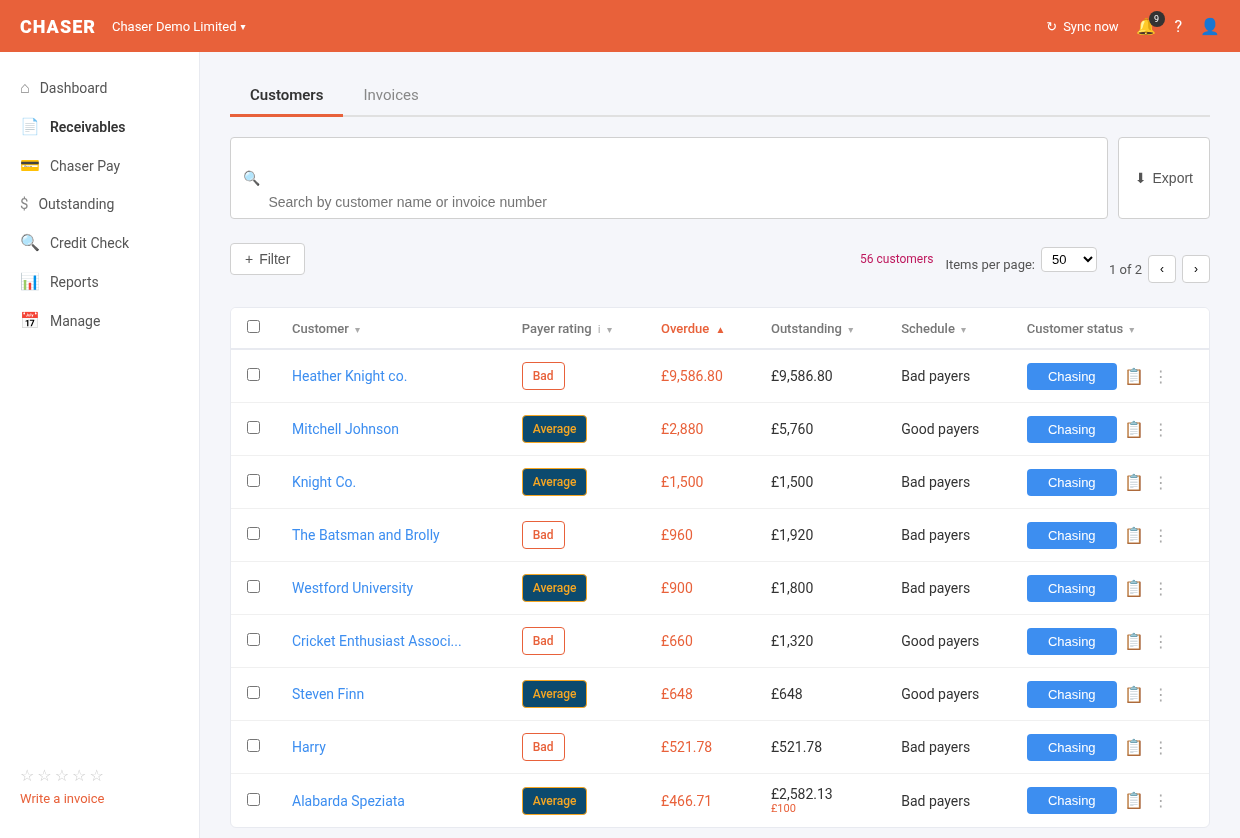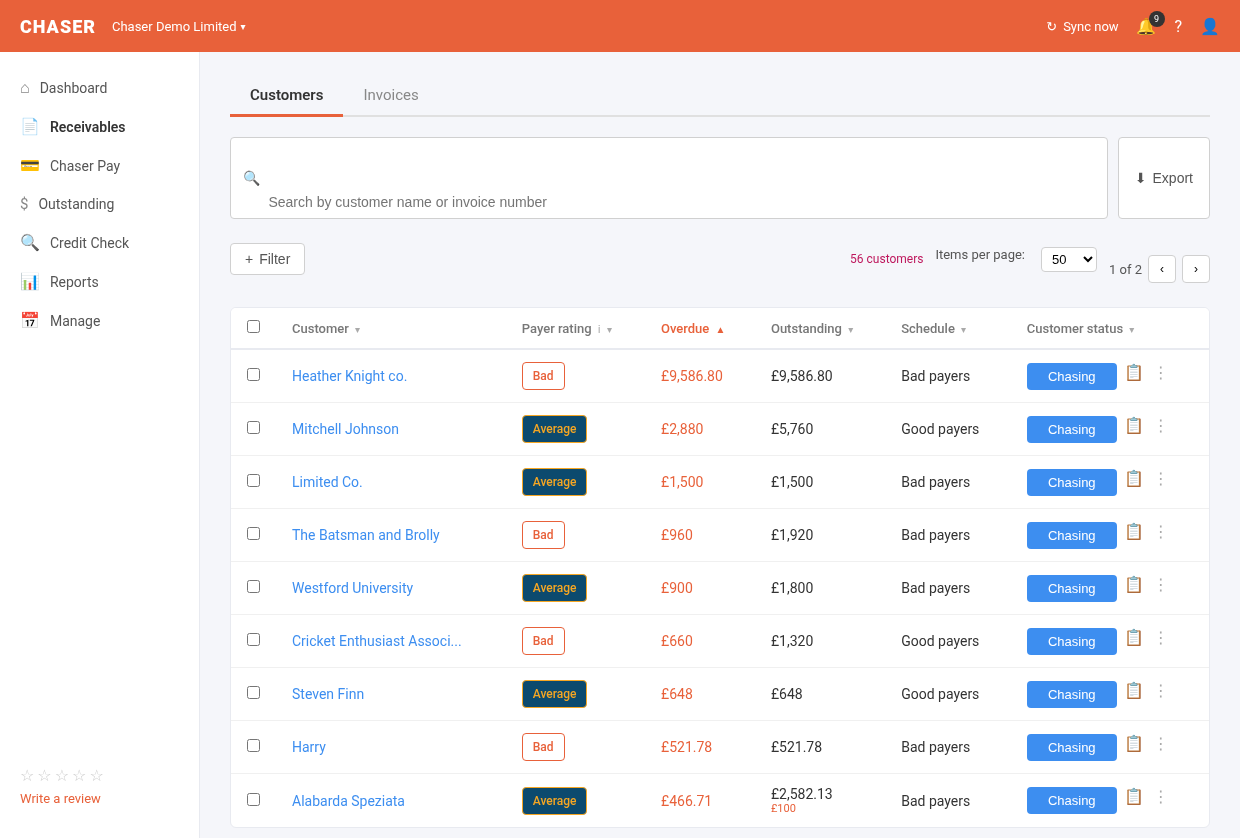--- a/index.html
+++ b/index.html
@@ -84,21 +84,21 @@
       padding: 8px 16px; cursor: pointer; display: flex; align-items: center;
       gap: 6px; font-size: 14px; color: #555;
     }
 
     
     .table-controls {
       display: flex; align-items: center; justify-content: flex-end;
       gap: 12px; margin-bottom: 12px;
     }
     .customer-count { color: #be185d; font-size: 12px; }
-    .items-per-page { display: flex; align-items: flex-start; gap: 16px; font-size: 13px; color: #555; }
+    .items-per-page { display: flex; align-items: flex-end; gap: 6px; font-size: 13px; color: #555; }
     .items-select {
       border: 1px solid #d0d0d0; border-radius: 4px; padding: 3px 6px;
       font-size: 13px; background: white; cursor: pointer;
     }
     .pagination { display: flex; align-items: center; gap: 6px; font-size: 13px; color: #555; margin-top: 20px; }
     .page-btn {
       border: 1px solid #d0d0d0; background: white; border-radius: 4px;
       width: 28px; height: 28px; cursor: pointer; display: flex;
       align-items: center; justify-content: center; font-size: 12px;
     }
@@ -135,21 +135,21 @@
     .badge-average { color: #f5a623; border: 1px solid #f5a623; background: #0c4a6e; }
 
     
     .chasing-btn {
       background: #3d8ef0; color: white; border: none; border-radius: 4px;
       padding: 6px 16px; font-size: 13px; font-weight: 500; cursor: pointer;
       min-width: 90px;
     }
 
     
-    .row-actions { display: flex; align-items: flex-start; gap: 8px; }
+    .row-actions { display: flex; align-items: center; gap: 8px; }
     .action-icon { color: #aaa; cursor: pointer; font-size: 16px; }
 
     
     .amount { font-size: 14px; color: #333; }
     .amount-sub { font-size: 11px; color: #e8613a; display: block; }
     .overdue-col-data { color: #e8613a; }
 
     .col-info { font-size: 11px; color: #aaa; margin-left: 3px; cursor: pointer; }
   </style>
 </head>
@@ -207,21 +207,21 @@
     <span>Manage</span>
   </a>
   <div class="sidebar-bottom">
     <div class="stars">
       <span>☆</span>
       <span>☆</span>
       <span>☆</span>
       <span>☆</span>
       <span>☆</span>
     </div>
-    <div class="write-review">Write a review</div>
+    <div class="write-review">Write a invoice</div>
   </div>
 </aside>
 
 <main class="main">
 
   <div class="tabs">
     <div class="tab active">Customers</div>
     <div class="tab">Invoices</div>
   </div>
 
@@ -346,21 +346,21 @@
         <span class="action-icon">📋</span>
         <span class="action-icon">⋮</span>
       </div>
     </td>
   </tr>
           <tr>
     <td class="checkbox-col">
       <input type="checkbox" style="">
     </td>
     <td>
-      <a class="customer-link">Limited Co.</a>
+      <a class="customer-link">Knight Co.</a>
     </td>
     <td>
       <span class="badge badge-average">Average</span>
     </td>
     <td>
       <span class="amount overdue-col-data">£1,500</span>
     </td>
     <td>
       <span class="amount">£1,500</span>
     </td>

